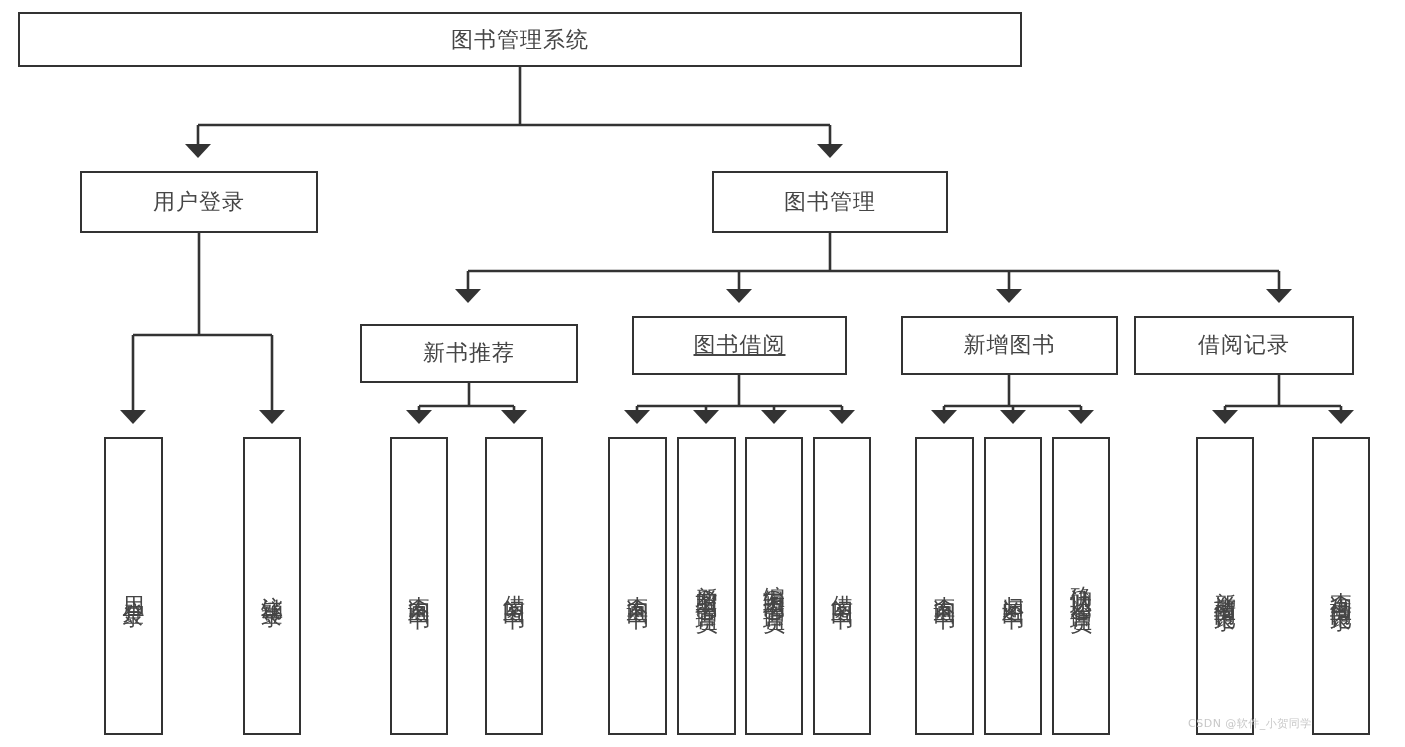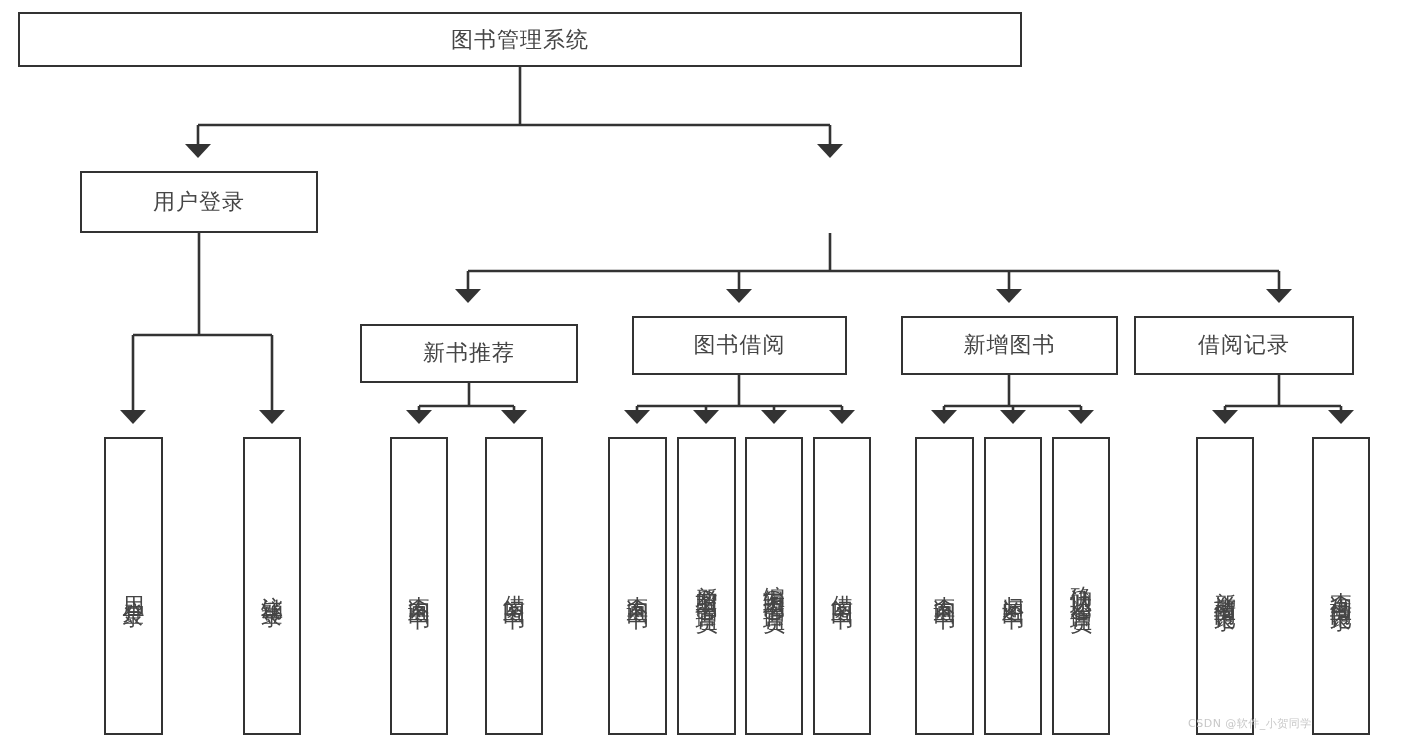--- a/index.html
+++ b/index.html
@@ -130,25 +130,28 @@
     </g>
   </svg>
 
   <div class="node node-root" style="left:18px; top:12px; width:1004px; height:55px;">
     <span>图书管理系统</span>
   </div>
 
   <div class="node node-h" style="left:80px; top:171px; width:238px; height:62px;">
     <span>用户登录</span>
   </div>
+  <div class="node node-h" style="left:712px; top:171px; width:236px; height:62px;">
+    <span>图书管理</span>
+  </div>
 
   <div class="node node-h" style="left:360px; top:324px; width:218px; height:59px;">
     <span>新书推荐</span>
   </div>
-  <div class="node node-h" style="left:632px; top:316px; width:215px; height:59px;">
+  <div class="node node-h" style="left:632px; top:316px; width:215px; height:59px;text-decoration:underline;">
     <span>图书借阅</span>
   </div>
   <div class="node node-h" style="left:901px; top:316px; width:217px; height:59px;">
     <span>新增图书</span>
   </div>
   <div class="node node-h" style="left:1134px; top:316px; width:220px; height:59px;">
     <span>借阅记录</span>
   </div>
 
   <div class="node node-v" style="left:104px; top:437px; width:59px; height:298px;">

